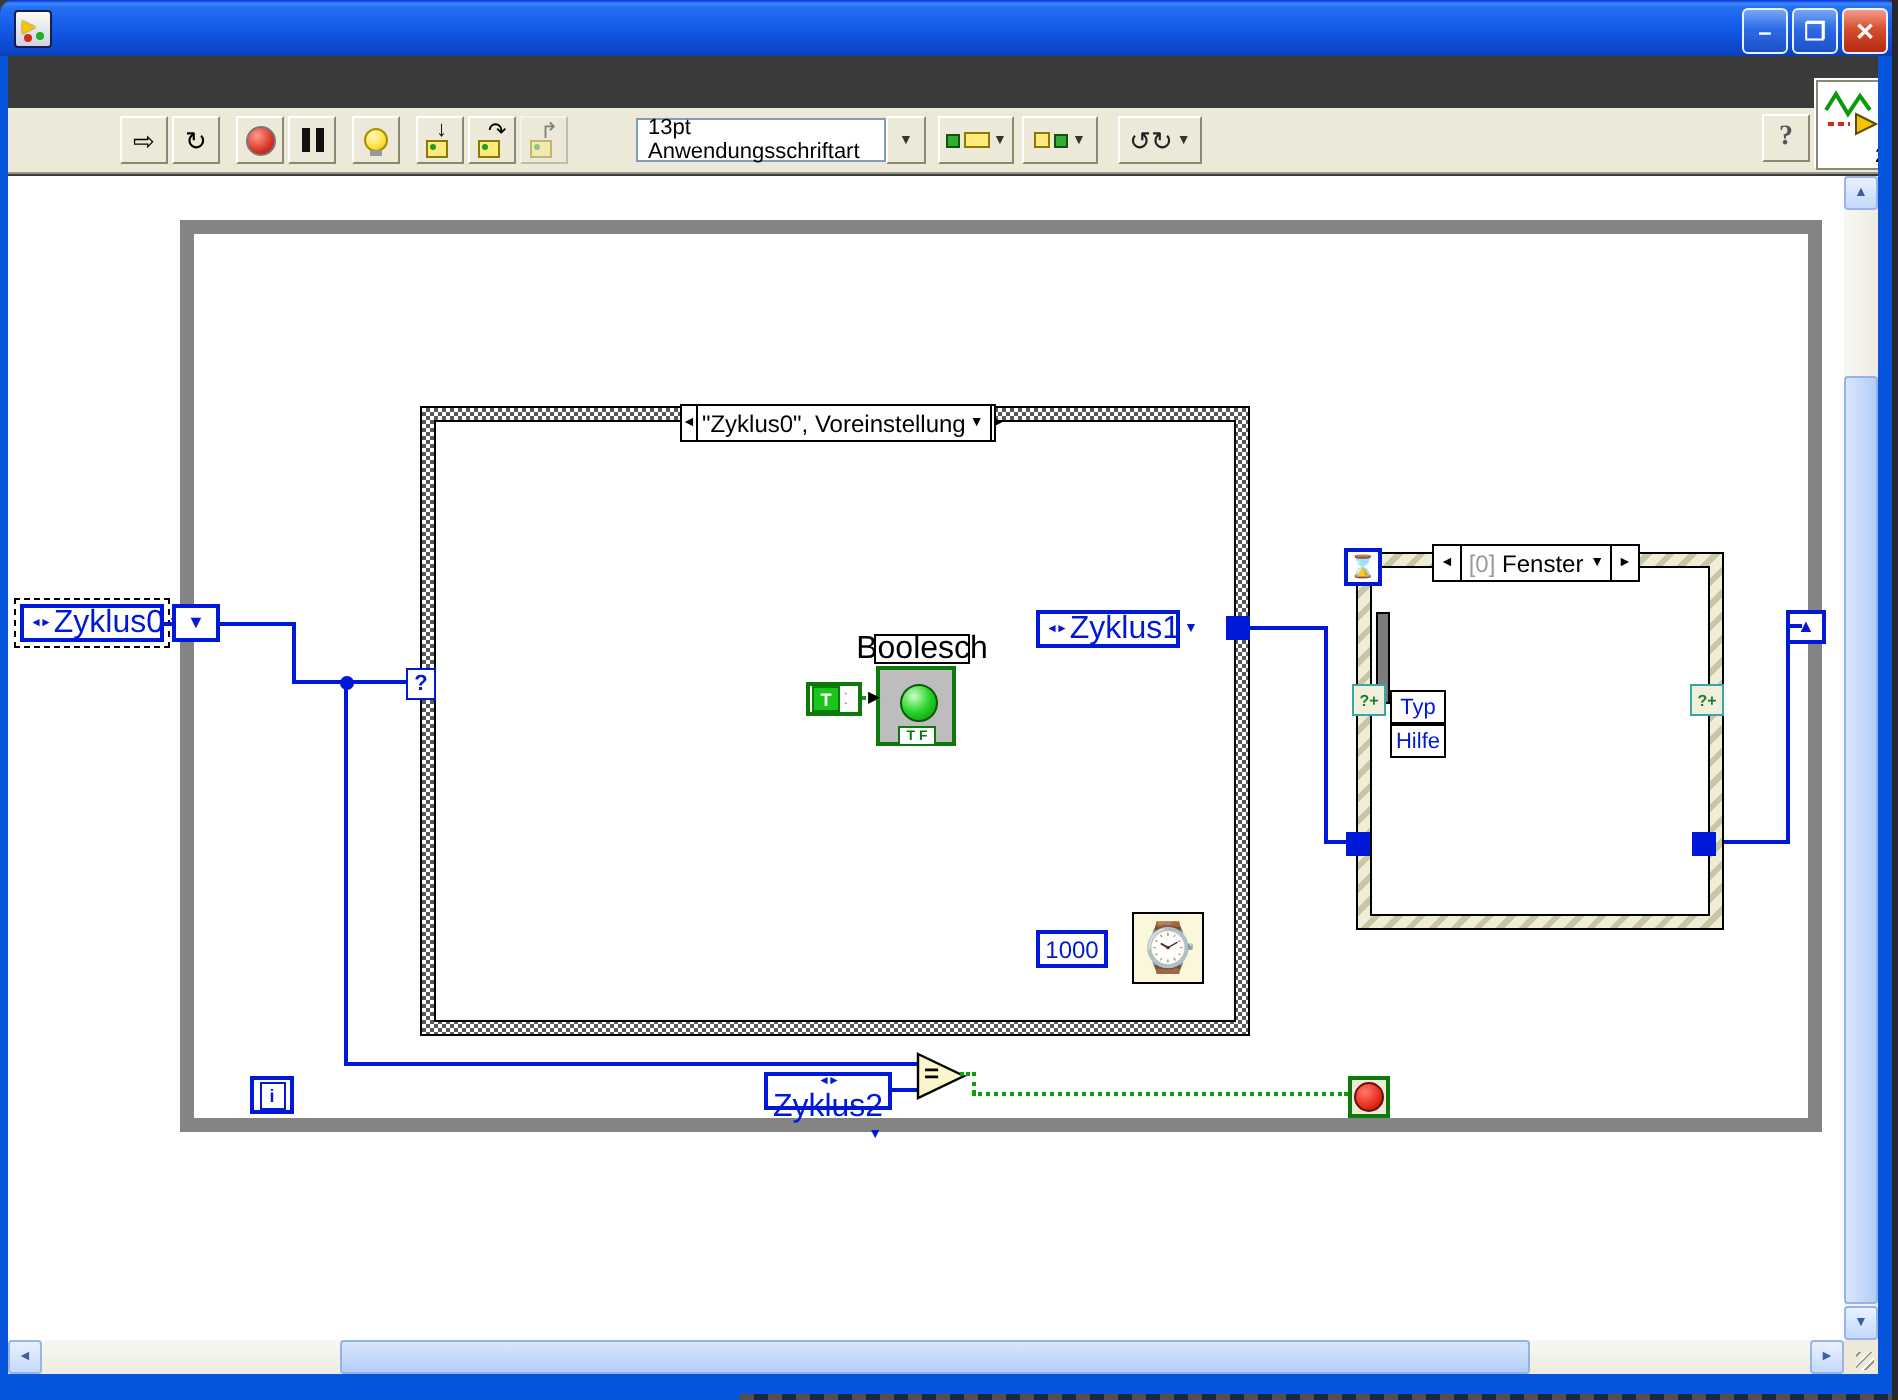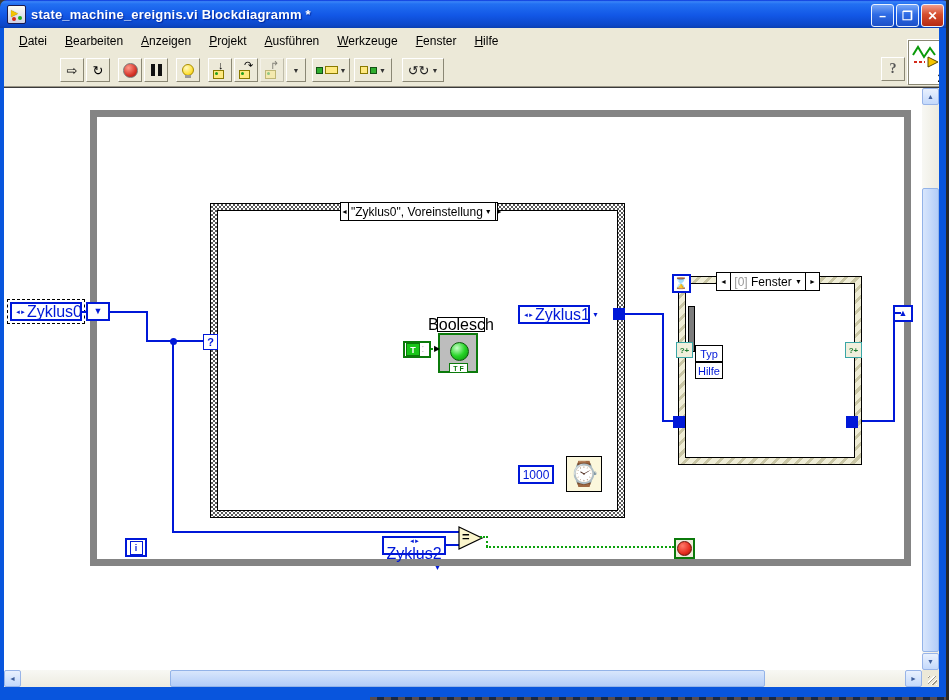--- a/index.html
+++ b/index.html
@@ -153,38 +153,27 @@
 </head>
 <body>
 
 <div class="window">
 
   <div class="titlebar">
     <div class="app-icon">
       <span class="ai-arrow">▶</span>
       <span class="ai-dot"></span>
     </div>
-    <span class="title-text">state_machine_ereignis.vi Blockdiagramm *</span>
     <div class="tb-btns">
       <div class="tbb">–</div>
       <div class="tbb">❐</div>
       <div class="tbb close">✕</div>
     </div>
   </div>
 
-  <div class="menubar">
-    <span class="mi">Datei</span>
-    <span class="mi">Bearbeiten</span>
-    <span class="mi">Anzeigen</span>
-    <span class="mi">Projekt</span>
-    <span class="mi">Ausführen</span>
-    <span class="mi">Werkzeuge</span>
-    <span class="mi">Fenster</span>
-    <span class="mi">Hilfe</span>
-  </div>
 
   <div class="toolbar">
     <div class="tbtn">
       <span>⇨</span>
     </div>
     <div class="tbtn">
       <span>↻</span>
     </div>
     <div class="tsep"></div>
     <div class="tbtn">
@@ -211,20 +200,23 @@
       <span class="mini-node">
           <i></i>
         </span>
       <span class="step-arrow">↷</span>
     </div>
     <div class="tbtn" style="opacity:.45">
       <span class="mini-node">
           <i></i>
         </span>
       <span class="step-arrow">↱</span>
+    </div>
+    <div class="fontbox">
+      <span>13pt Anwendungsschriftart</span>
     </div>
     <div class="fontdrop">
       <span>▼</span>
     </div>
     <div class="dropbtn">
       <span class="sq-g"></span>
       <span class="rect-y"></span>
       <span>▼</span>
     </div>
     <div class="dropbtn">

